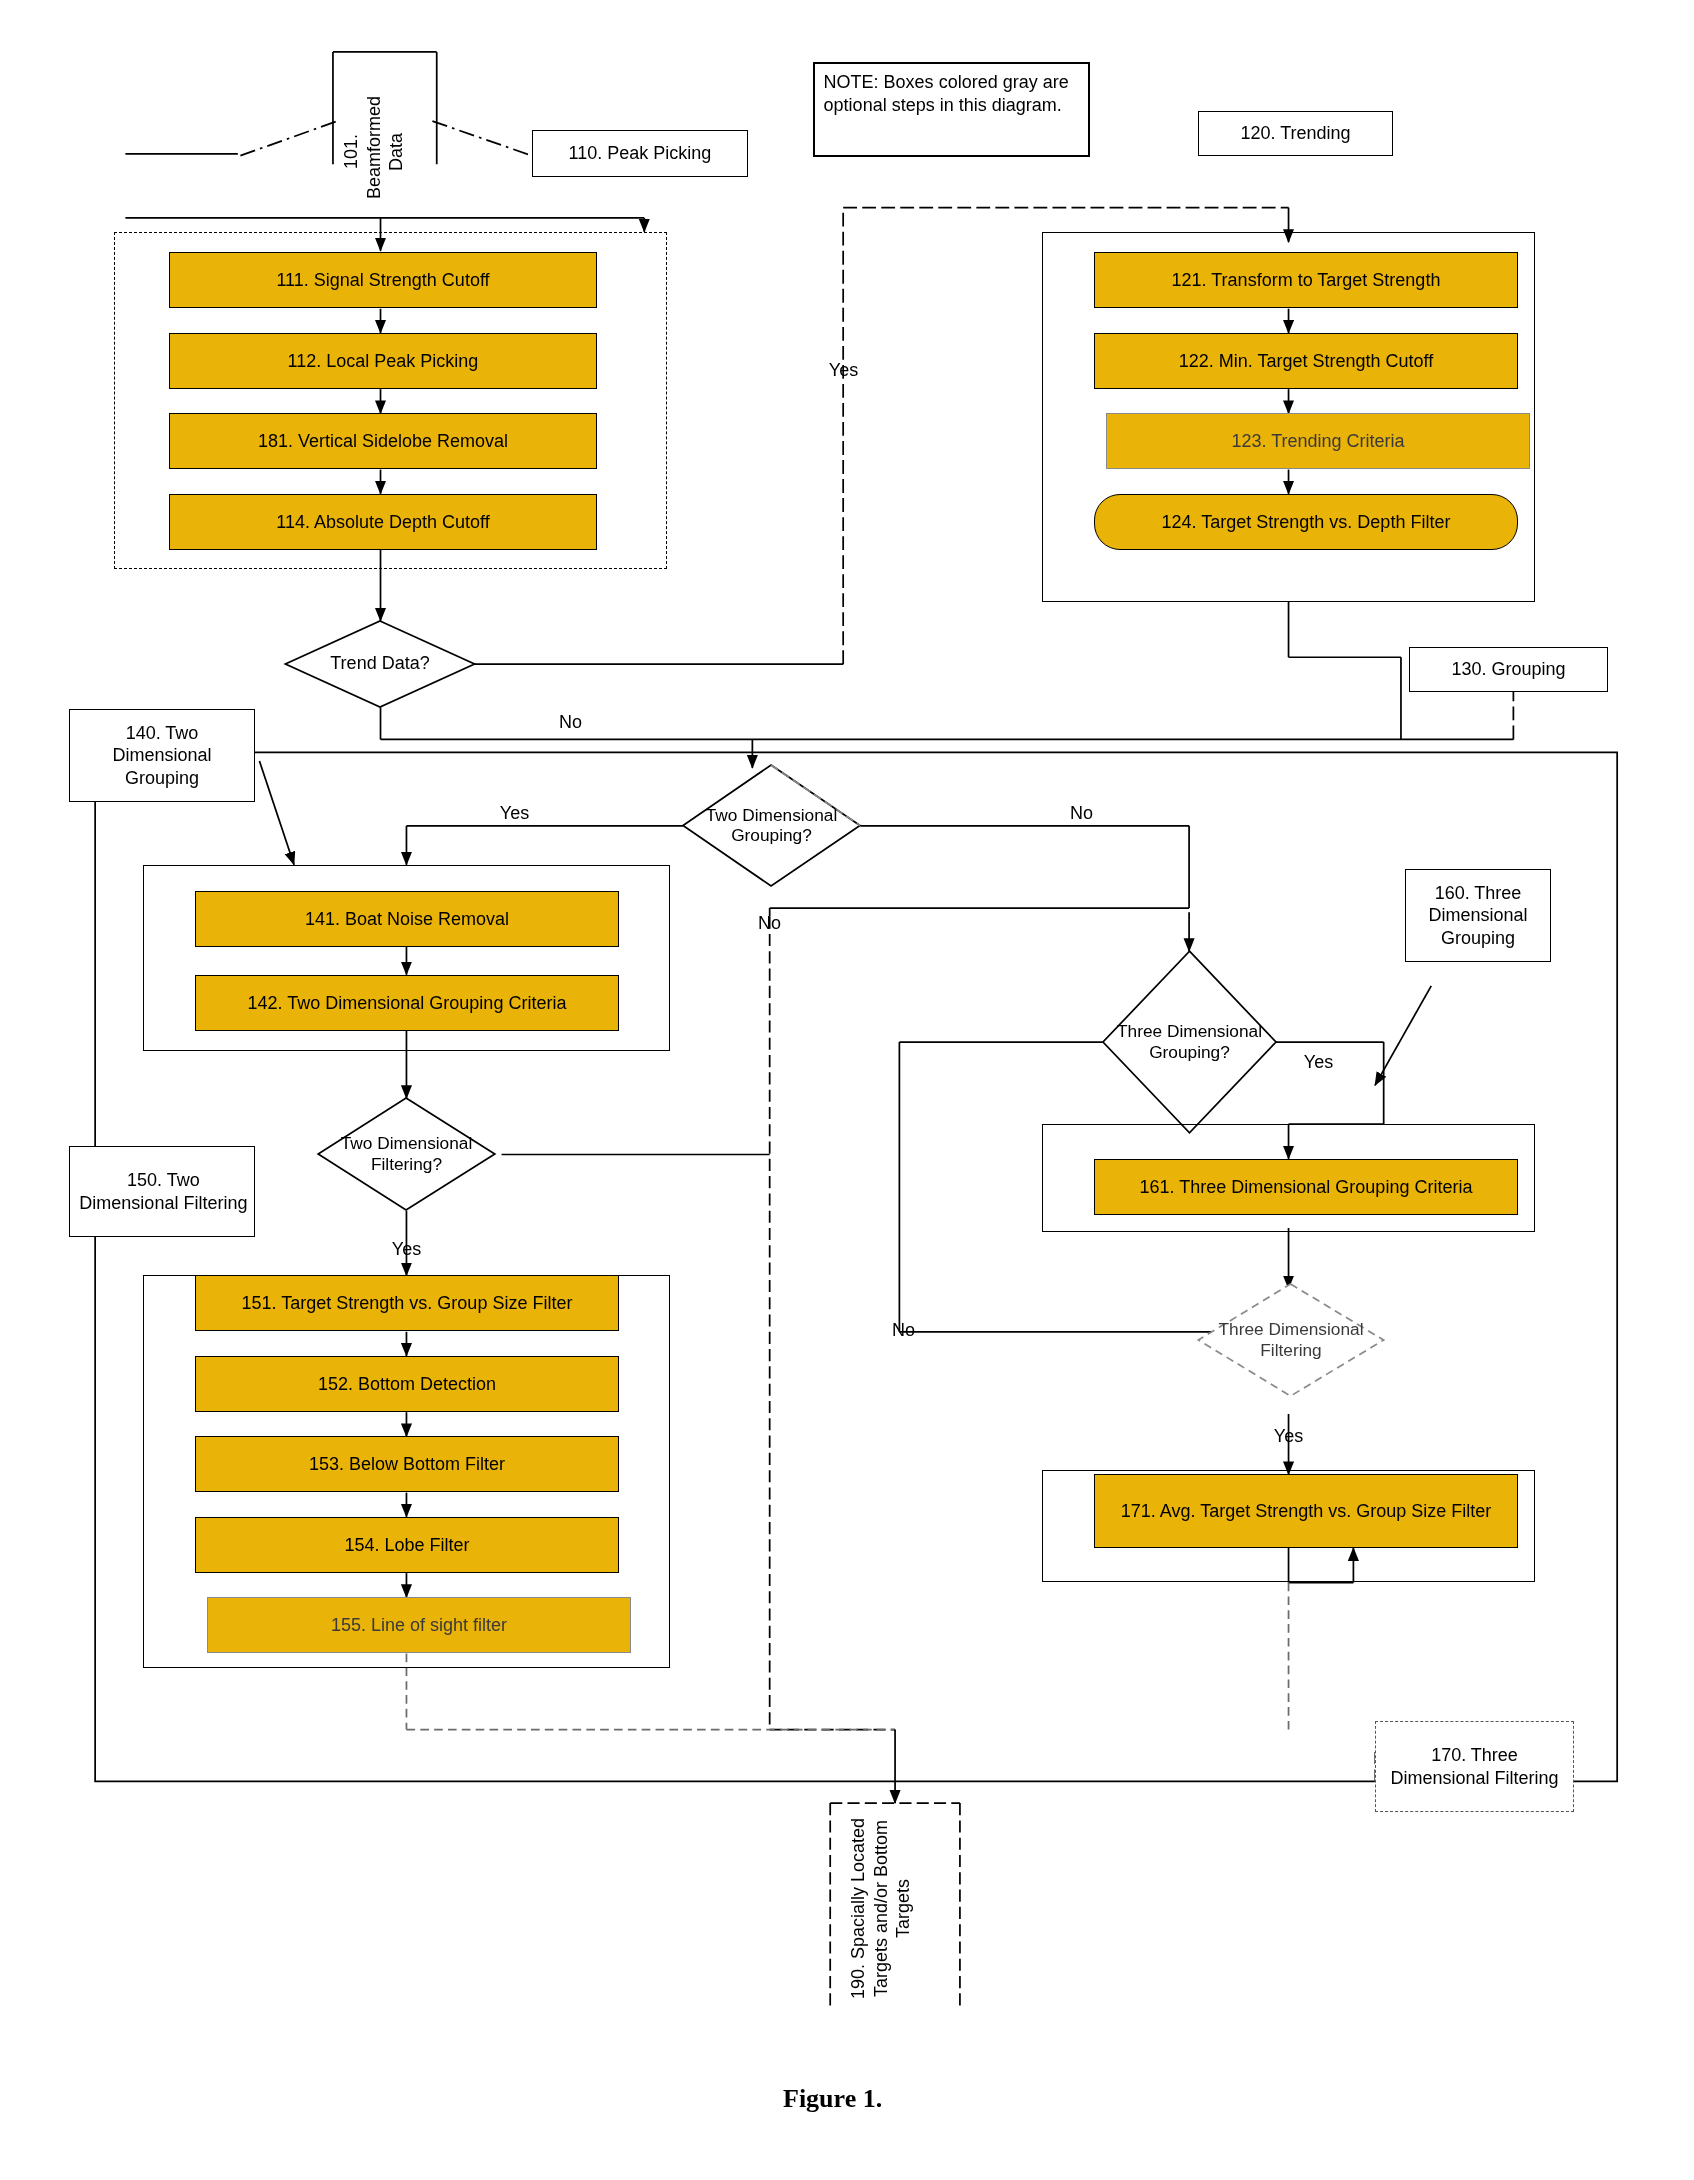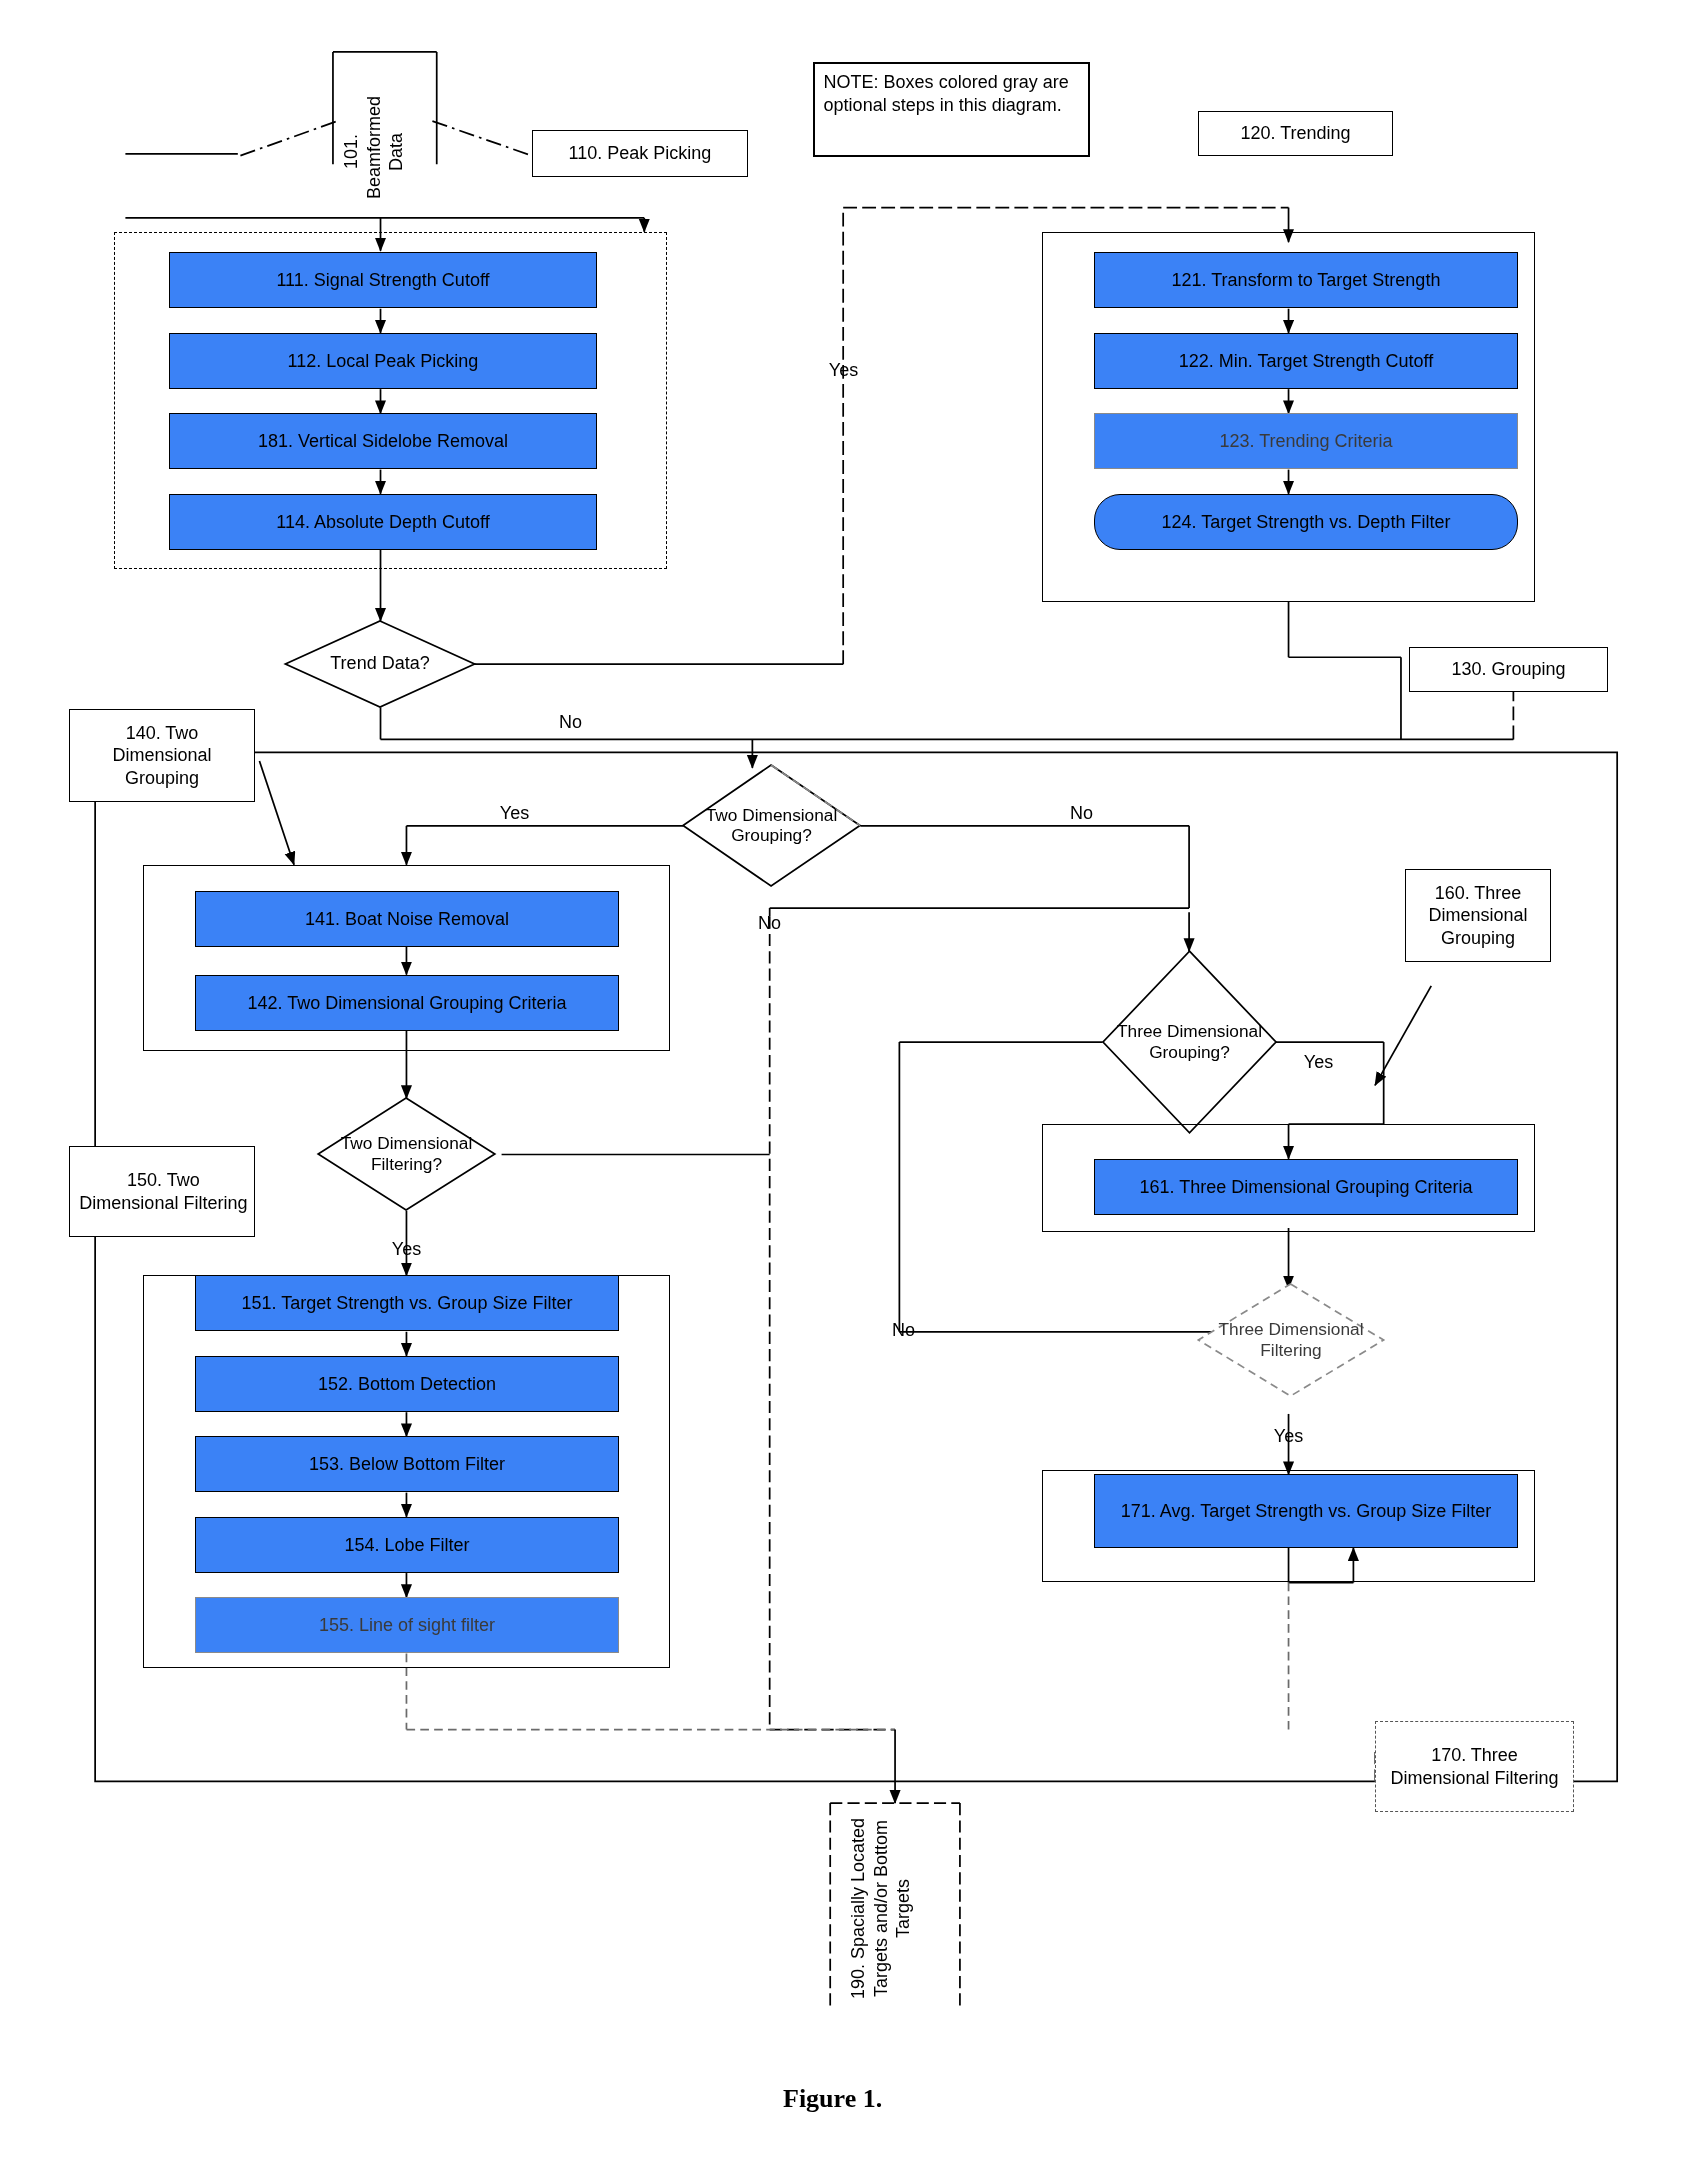--- a/index.html
+++ b/index.html
@@ -14,33 +14,34 @@
   #page {
     position: relative;
     width: 1695px;
     height: 2181px;
     overflow: hidden;
     background: #ffffff;
   }
   .box {
     position: absolute;
     border: 1.7px solid #000;
-    background: #3b82f6;
+    background: #eab308;
     display: flex;
     align-items: center;
     justify-content: center;
     text-align: right;
     font-size: 18px;
     line-height: 1.25;
     box-sizing: border-box;
     padding: 1.7px 5.2px;
   }
   .box.gray {
     border-color: #8a8a8a;
     color: #3a3a3a;
+    margin-left: 12px;
   }
   .group {
     position: absolute;
     border: 1.7px solid #000;
     box-sizing: border-box;
     background: transparent;
   }
   .group.dashed {
     border-style: dashed;
   }

